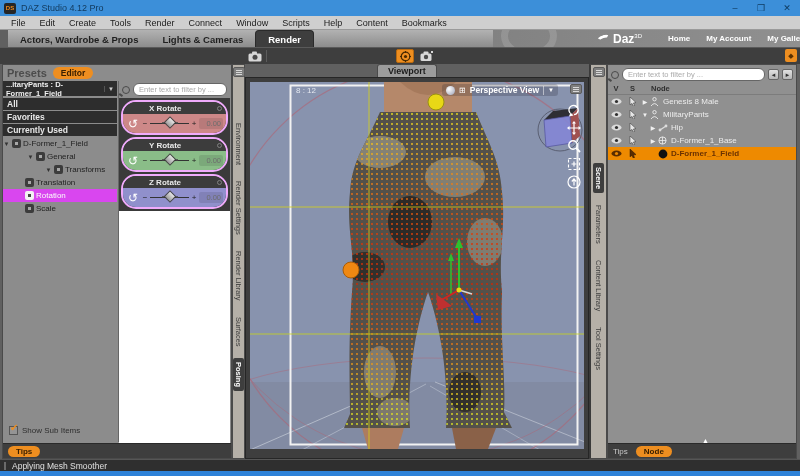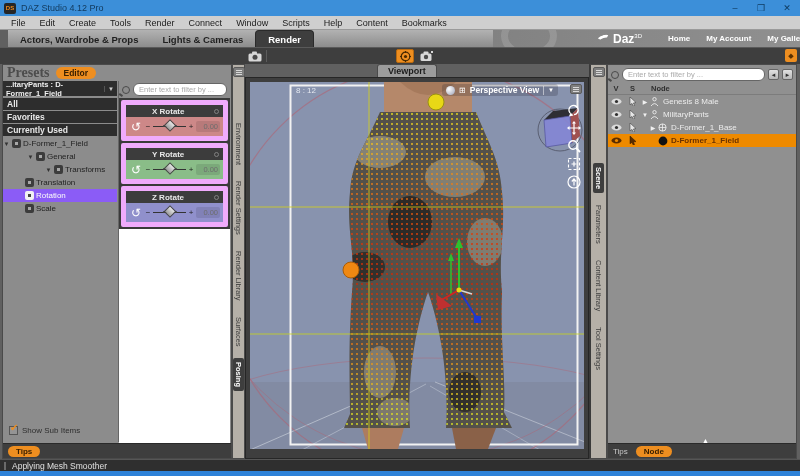--- a/index.html
+++ b/index.html
@@ -42,47 +42,47 @@
   .pane { position:absolute; top:64px; height:395px; background:#8c8c8c; border:1px solid #4a4a4a; }
   .pane-bottom { position:absolute; left:0; right:0; bottom:0; height:15px; background:#3e3e3e; border-top:1px solid #2a2a2a; display:flex; align-items:center; padding:0 5px; gap:8px; }
   .pill { background:#ee8e20; border-radius:7px; color:#3a2000; font-size:8px; font-weight:bold; padding:1px 8px; }
   .splitter-handle { position:absolute; bottom:14px; left:50%; color:#fff; font-size:7px; line-height:6px; }
   .panel-menu-icon { width:12px; height:10px; border:1px solid #5a5a5a; border-radius:2px; display:flex; flex-direction:column; justify-content:center; gap:1px; padding:1px 2px; background:#7e7e7e; }
   .panel-menu-icon i { display:block; height:1px; background:#d8d8d8; }
 
   
   #left-pane { left:2px; width:230px; }
   #lp-header { height:16px; display:flex; align-items:center; padding:0 4px; gap:6px; }
-  #lp-presets { font-size:14px; font-weight:bold; color:#4c4c4c;font-family:Liberation Serif, serif; }
+  #lp-presets { font-size:11px; font-weight:bold; color:#4c4c4c; }
   #lp-editor { background:#ee8e20; border-radius:7px; font-size:8.5px; font-weight:bold; color:#3a2000; padding:1px 8px; }
   #lp-tree-col { position:absolute; left:0; top:16px; width:114px; bottom:15px; background:#8c8c8c; overflow:hidden; }
   #lp-scope { height:15px; background:#2d2d2d; color:#f0f0f0; font-size:7.5px; font-weight:bold; display:flex; align-items:center; padding:0 3px; margin-bottom:2px; }
   #lp-scope .caret { margin-left:auto; border-left:1px solid #555; padding-left:3px; font-size:6px; color:#ccc; }
   .quick-row { height:12px; background:#2d2d2d; color:#e8e8e8; font-size:8.5px; font-weight:bold; display:flex; align-items:center; padding:0 4px; margin-bottom:1px; }
   .tree-row { height:13px; display:flex; align-items:center; font-size:8px; color:#222; gap:2px; }
-  .tree-row.sel { background:#8b5cf6; color:#fbfbfb; }
+  .tree-row.sel { background:#d946ef; color:#fbfbfb; }
   .tree-exp { font-size:6px; color:#333; width:7px; text-align:center; }
   .tree-box { width:9px; height:9px; background:#3c3c3c; border-radius:2px; display:flex; align-items:center; justify-content:center; }
   .tree-box i { width:3px; height:3px; background:#a8a8a8; display:block; }
   .tree-row.sel .tree-box { background:#f2f2f2; } .tree-row.sel .tree-box i { background:#444; }
   .ind1{padding-left:24px;} .ind2{padding-left:15px;margin-left:27px;} .ind3{padding-left:22px;}
   #show-sub { position:absolute; left:6px; bottom:8px; display:flex; align-items:center; gap:4px; }
   #show-sub .cb { width:9px; height:9px; border:1px solid #555; background:#949494; position:relative; }
   #show-sub .cb span { position:absolute; left:0; top:-5px; color:#ee8e20; font-size:10px; }
   #show-sub label { font-size:8px; color:#2e2e2e; }
 
   
   #lp-sliders { position:absolute; left:115px; top:16px; right:1px; bottom:15px; background:#fff; border-left:1px solid #666; display:flex; flex-direction:column; }
   #lp-filter-row { height:17px; background:#8c8c8c; display:flex; align-items:center; padding:1px 3px; gap:3px; flex:none; }
   .mag { width:8px; height:8px; border:1.5px solid #4a4a4a; border-radius:50%; position:relative; flex:none; }
   .mag:after { content:""; position:absolute; width:4px; height:1.5px; background:#4a4a4a; left:-4px; top:7px; transform:rotate(35deg); }
   .filter-input { flex:1; height:13px; border:1px solid #666; border-radius:6px; font-size:7.5px; padding:0 5px; color:#333; background:#fff; min-width:20px; font-family:"Liberation Sans",sans-serif; }
   .filter-input::placeholder { color:#aaa; }
   #sliders-stack { background:#3a3a3a; padding:2px; display:flex; flex-direction:column; gap:2px; flex:none; }
-  .slider { border-radius:2px; overflow:hidden; border:5px solid #f0abfc; }
+  .slider { border-radius:15px; overflow:hidden; border:2px solid #f0abfc; }
   .slider-head { height:12px; background:#3c3c3c; display:flex; align-items:center; padding:0 4px 0 26px; }
   .slider-head .lbl { color:#e8e8e8; font-size:8px; font-weight:bold; }
   .slider-head .lock { margin-left:auto; width:5px; height:5px; border:1px solid #808080; border-radius:50%; }
   .slider-body { height:19px; display:flex; align-items:center; padding:0 3px; gap:2px; }
   .rot-ico { color:#fff; font-size:12px; line-height:12px; width:14px; text-align:center; flex:none; }
   .minus,.plus { font-size:8px; color:#222; width:6px; text-align:center; flex:none; }
   .track { flex:1; height:1px; background:#333; position:relative; }
   .handle { position:absolute; left:50%; top:-5px; width:9px; height:9px; transform:translateX(-50%) rotate(45deg); background:linear-gradient(#e8e8e8,#9a9a9a); border:1px solid #444; }
   .tickdot { position:absolute; top:-1px; width:2px; height:2px; border-radius:50%; background:#444; }
   .val { width:24px; text-align:right; font-size:7.5px; color:#6d6d6d; background:rgba(0,0,0,.10); border-radius:2px; padding:1px 2px; flex:none; }
@@ -569,20 +569,42 @@
             <circle cx="5.5" cy="3.5" r="1.6" fill="#2e2e2e"></circle>
           </svg>
         </span>
       <span class="nr-cur">
           <svg width="8" height="9">
             <path d="M1,0 L7,5.6 L4.4,6 L5.6,8.6 L4.2,9 L3,6.4 L1,7.8 Z" fill="#e6e6e6" stroke="#333" stroke-width="0.5"></path>
           </svg>
         </span>
       <span class="nr-exp">▶</span>
       <span class="nr-ico">
+          <svg width="10" height="8">
+            <line x1="2" y1="6" x2="8" y2="2" stroke="#ddd" stroke-width="1.4"></line>
+            <circle cx="2" cy="6" r="1.4" fill="#ddd"></circle>
+            <circle cx="8" cy="2" r="1.4" fill="#ddd"></circle>
+          </svg>
+        </span>
+      <span>Hip</span>
+    </div>
+    <div class="node-row nd1">
+      <span class="nr-eye">
+          <svg width="11" height="7">
+            <ellipse cx="5.5" cy="3.5" rx="5" ry="3" fill="#dcdcdc"></ellipse>
+            <circle cx="5.5" cy="3.5" r="1.6" fill="#2e2e2e"></circle>
+          </svg>
+        </span>
+      <span class="nr-cur">
+          <svg width="8" height="9">
+            <path d="M1,0 L7,5.6 L4.4,6 L5.6,8.6 L4.2,9 L3,6.4 L1,7.8 Z" fill="#e6e6e6" stroke="#333" stroke-width="0.5"></path>
+          </svg>
+        </span>
+      <span class="nr-exp">▶</span>
+      <span class="nr-ico">
           <svg width="9" height="9">
             <circle cx="4.5" cy="4.5" r="3.6" fill="none" stroke="#eee" stroke-width="0.9"></circle>
             <path d="M4.5,1 V8 M1,4.5 H8" stroke="#eee" stroke-width="0.8"></path>
           </svg>
         </span>
       <span>D-Former_1_Base</span>
     </div>
     <div class="node-row nd2 sel">
       <span class="nr-eye">
           <svg width="11" height="7">

